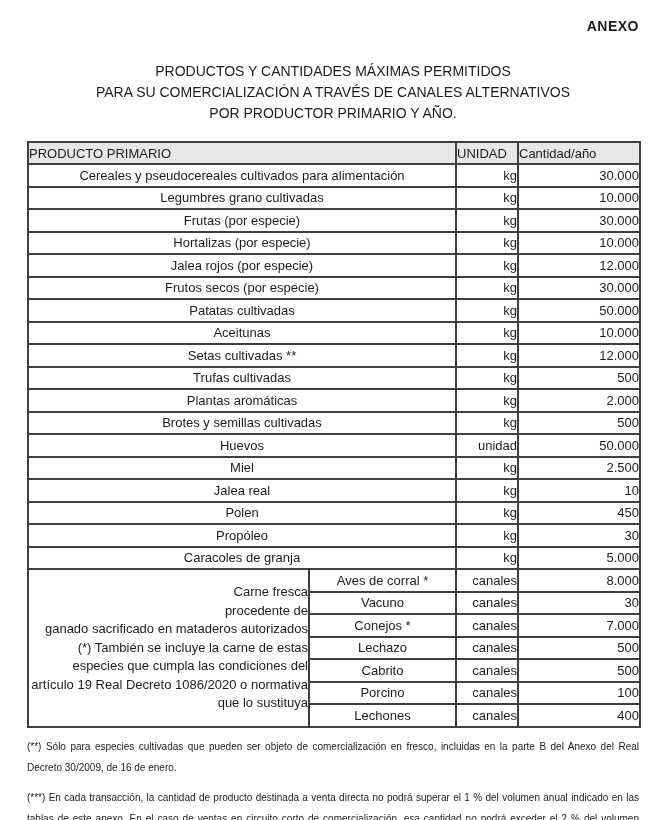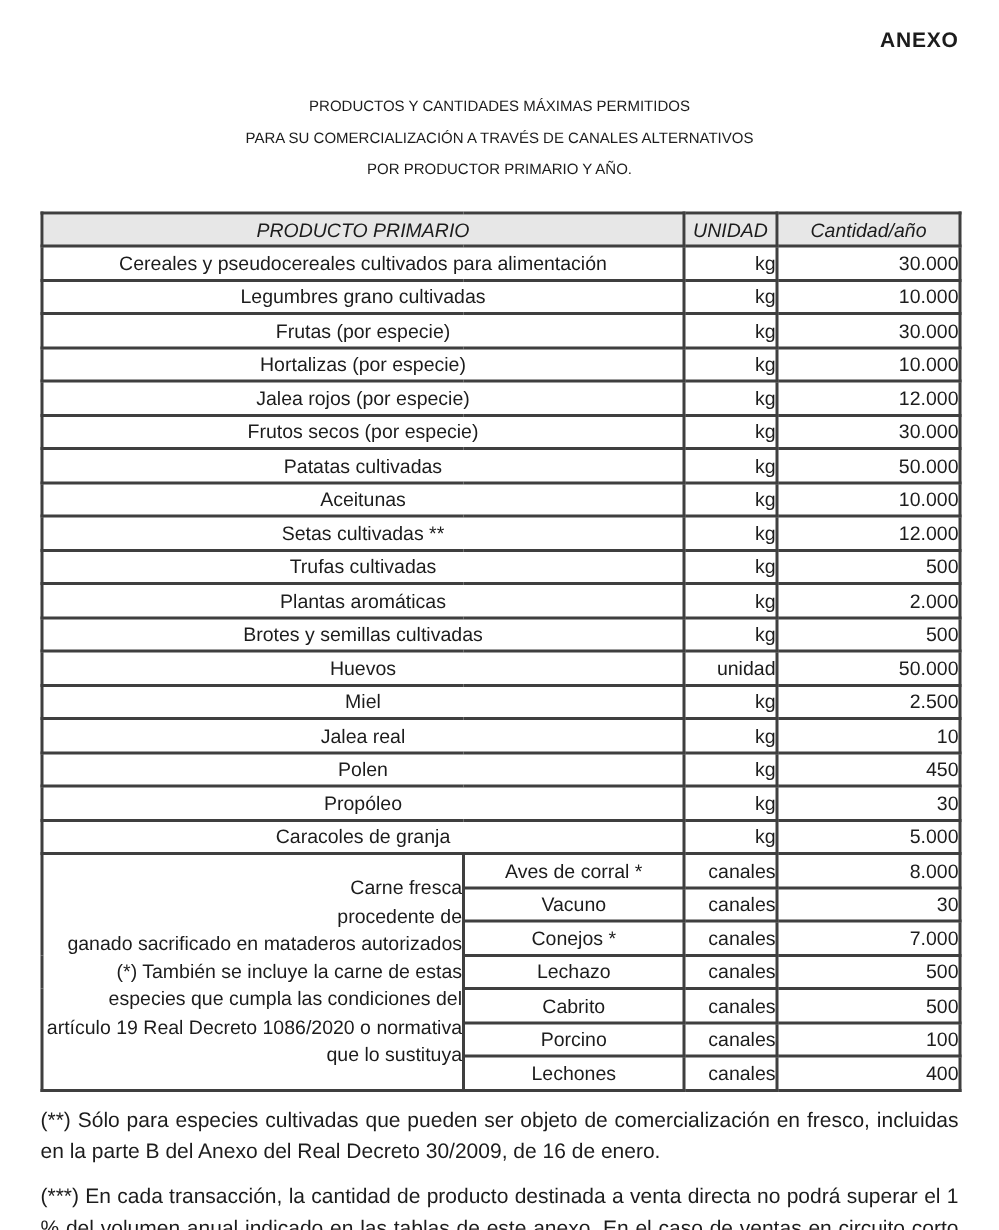--- a/index.html
+++ b/index.html
@@ -22,60 +22,59 @@
   .doc-title {
     margin: 8px 0 0 0;
     text-align: right;
     font-size: 14px;
     font-weight: bold;
     letter-spacing: 0.5px;
   }
   .doc-subtitle {
     margin-top: 27px;
     text-align: center;
-    font-size: 10px;
+    font-size: 14px;
     line-height: 21px;
     white-space: pre-line;
   }
 
   table.products {
     margin-top: 17px;
     border-collapse: collapse;
     table-layout: fixed;
     width: 612px;
   }
   table.products th, table.products td {
     border: 2px solid var(--border);
     font-size: 13px;
     padding: 0;
     height: 20.5px;
     overflow: hidden;
     vertical-align: middle;
   }
   table.products th {
     background: var(--header-bg);
-    font-style: italic;
     font-weight: normal;
-    text-align: center;
+    text-align: left;
     height: 20px;
   }
   td.prod { text-align: center; padding: 1px 6px; }
   td.c { text-align: right; }
   td.meat-label {
     text-align: right;
     padding: 2px 7px;
     white-space: pre-line;
     line-height: 18.5px;
     vertical-align: middle;
   }
 
   .notes { margin-top: 3px; }
   .note {
     margin: 8px 0 0 0;
-    font-size: 14px;
+    font-size: 10px;
     line-height: 21.5px;
     text-align: justify;
   }
 </style>
 </head>
 <body>
 
 <div class="page">
 
   <h1 class="doc-title">ANEXO</h1>

